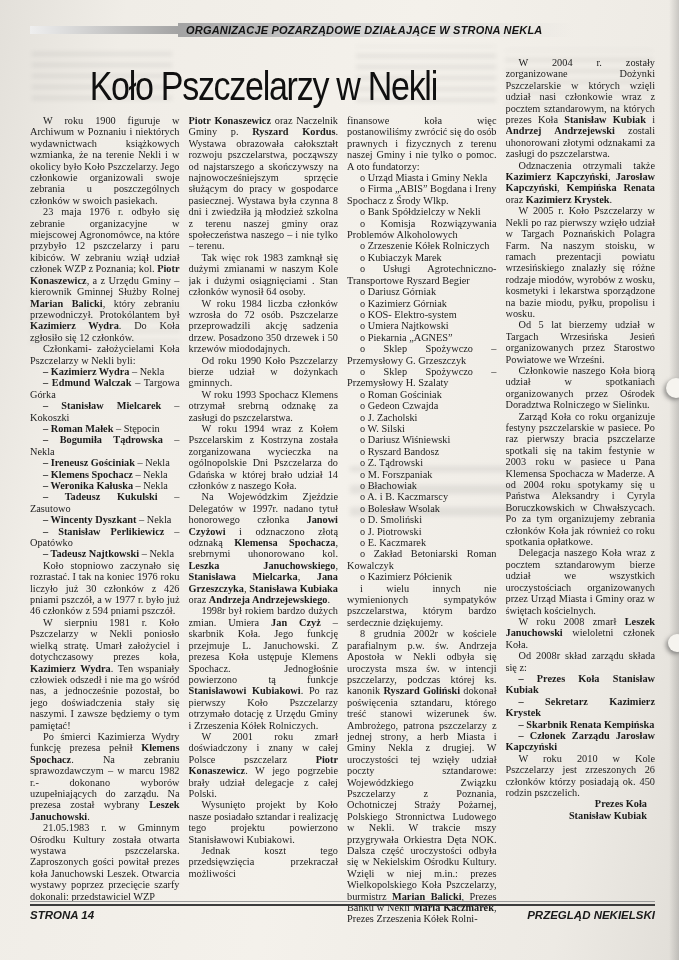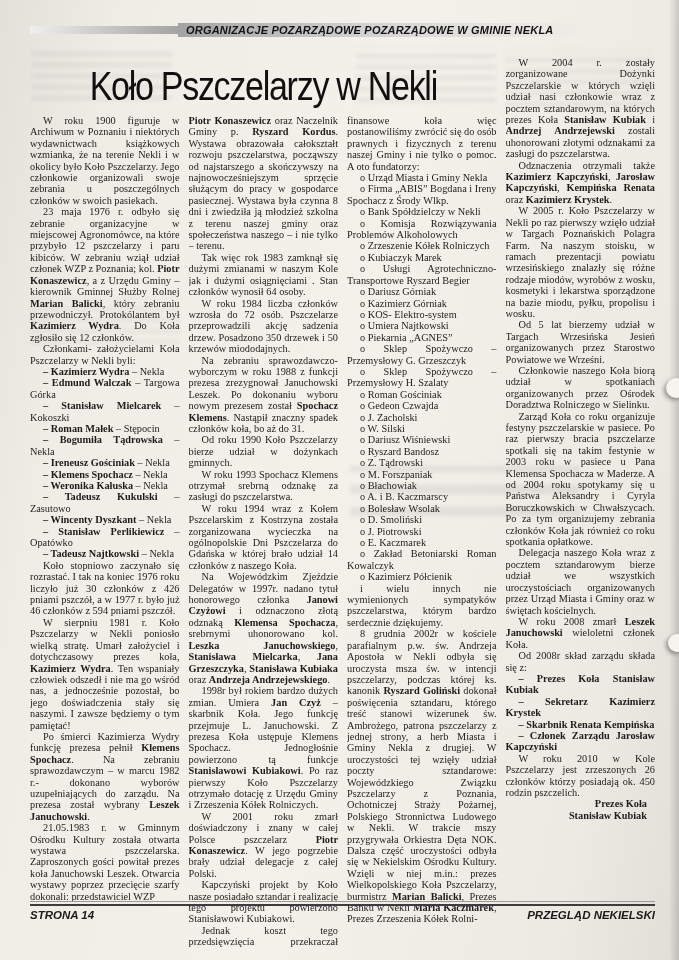--- a/index.html
+++ b/index.html
@@ -57,21 +57,21 @@
 <div class="page">
 
   <div class="ghost g1"></div>
   <div class="ghost g2"></div>
   <div class="ghost g3"></div>
   <div class="ghost g4"></div>
   <div class="ghost g5"></div>
 
   <div class="header-strip">
     <div class="header-bar"></div>
-    <div class="header-text">ORGANIZACJE POZARZĄDOWE POZARZĄDOWE W GMINIE NEKLA</div>
+    <div class="header-text">ORGANIZACJE POZARZĄDOWE DZIAŁAJĄCE W STRONA NEKLA</div>
   </div>
 
   <div class="content">
     <div class="title-block">
       <h1 class="title">Koło Pszczelarzy w Nekli</h1>
     </div>
     <div class="col">
         <p class="para in"><span>W roku 1900 figuruje w Archiwum w Poznaniu i niektórych wydawnictwach książkowych wzmianka, że na terenie Nekli i w okolicy było Koło Pszczelarzy. Jego członkowie organizowali swoje zebrania u poszczególnych członków w swoich pasiekach.</span></p>
         <p class="para in"><span>23 maja 1976 r. odbyło się zebranie organizacyjne w miejscowej Agronomówce, na które przybyło 12 pszczelarzy i paru kibiców. W zebraniu wziął udział członek WZP z Poznania; kol. </span><span class="b">Piotr Konaszewicz</span><span>, a z Urzędu Gminy – kierownik Gminnej Służby Rolnej </span><span class="b">Marian Balicki</span><span>, który zebraniu przewodniczył. Protokólantem był </span><span class="b">Kazimierz Wydra</span><span>. Do Koła zgłosiło się 12 członków.</span></p>
         <p class="para in"><span>Członkami- założycielami Koła Pszczelarzy w Nekli byli:</span></p>
@@ -89,28 +89,27 @@
         <p class="para in"><span class="b">– Tadeusz Najtkowski</span><span> – Nekla</span></p>
         <p class="para in"><span>Koło stopniowo zaczynało się rozrastać. I tak na koniec 1976 roku liczyło już 30 członków z 426 pniami pszczół, a w 1977 r. było już 46 członków z 594 pniami pszczół.</span></p>
         <p class="para in"><span>W sierpniu 1981 r. Koło Pszczelarzy w Nekli poniosło wielką stratę. Umarł założyciel i dotychczasowy prezes koła, </span><span class="b">Kazimierz Wydra</span><span>. Ten wspaniały człowiek odszedł i nie ma go wśród nas, a jednocześnie pozostał, bo jego doświadczenia stały się naszymi. I zawsze będziemy o tym pamiętać!</span></p>
         <p class="para in"><span>Po śmierci Kazimierza Wydry funkcję prezesa pełnił </span><span class="b">Klemens Spochacz</span><span>. Na zebraniu sprawozdawczym – w marcu 1982 r.- dokonano wyborów uzupełniających do zarządu. Na prezesa został wybrany </span><span class="b">Leszek Januchowski</span><span>.</span></p>
         <p class="para in"><span>21.05.1983 r. w Gminnym Ośrodku Kultury została otwarta wystawa pszczelarska. Zaproszonych gości powitał prezes koła Januchowski Leszek. Otwarcia wystawy poprzez przecięcie szarfy dokonali: przedstawiciel WZP</span></p>
       </div>
     <div class="col">
         <p class="para no"><span class="b">Piotr Konaszewicz</span><span> oraz Naczelnik Gminy p. </span><span class="b">Ryszard Kordus</span><span>. Wystawa obrazowała całokształt rozwoju pszczelarstwa, począwszy od najstarszego a skończywszy na najnowocześniejszym sprzęcie służącym do pracy w gospodarce pasiecznej. Wystawa była czynna 8 dni i zwiedziła ją młodzież szkolna z terenu naszej gminy oraz społeczeństwa naszego – i nie tylko – terenu.</span></p>
         <p class="para in"><span>Tak więc rok 1983 zamknął się dużymi zmianami w naszym Kole jak i dużymi osiągnięciami . Stan członków wynosił 64 osoby.</span></p>
         <p class="para in"><span>W roku 1984 liczba członków wzrosła do 72 osób. Pszczelarze przeprowadzili akcję sadzenia drzew. Posadzono 350 drzewek i 50 krzewów miododajnych.</span></p>
-        <p class="para in"><span>Na zebraniu sprawozdawczo-wyborczym w roku 1988 z funkcji prezesa zrezygnował Januchowski Leszek. Po dokonaniu wyboru nowym prezesem został </span><span class="b">Spochacz Klemens</span><span>. Nastąpił znaczny spadek członków koła, bo aż do 31.</span></p>
         <p class="para in"><span>Od roku 1990 Koło Pszczelarzy bierze udział w dożynkach gminnych.</span></p>
         <p class="para in"><span>W roku 1993 Spochacz Klemens otrzymał srebrną odznakę za zasługi do pszczelarstwa.</span></p>
         <p class="para in"><span>W roku 1994 wraz z Kołem Pszcelarskim z Kostrzyna została zorganizowana wycieczka na ogólnopolskie Dni Pszczelarza do Gdańska w której brało udział 14 członków z naszego Koła.</span></p>
         <p class="para in"><span>Na Wojewódzkim Zjeździe Delegatów w 1997r. nadano tytuł honorowego członka </span><span class="b">Janowi Czyżowi</span><span> i odznaczono złotą odznaką </span><span class="b">Klemensa Spochacza</span><span>, srebrnymi uhonorowano kol. </span><span class="b">Leszka Januchowskiego</span><span>, </span><span class="b">Stanisława Mielcarka</span><span>, </span><span class="b">Jana Grzeszczyka</span><span>, </span><span class="b">Stanisława Kubiaka</span><span> oraz </span><span class="b">Andrzeja Andrzejewskiego</span><span>.</span></p>
         <p class="para in"><span>1998r był rokiem bardzo dużych zmian. Umiera </span><span class="b">Jan Czyż</span><span> – skarbnik Koła. Jego funkcję przejmuje L. Januchowski. Z prezesa Koła ustępuje Klemens Spochacz. Jednogłośnie powierzono tą funkcje </span><span class="b">Stanisławowi Kubiakowi</span><span>. Po raz pierwszy Koło Pszczelarzy otrzymało dotację z Urzędu Gminy i Zrzeszenia Kółek Rolniczych.</span></p>
         <p class="para in"><span>W 2001 roku zmarł doświadczony i znany w całej Polsce pszczelarz </span><span class="b">Piotr Konaszewicz</span><span>. W jego pogrzebie brały udział delegacje z całej Polski.</span></p>
-        <p class="para in"><span>Kapczyński projekt by Koło nasze posiadało sztandar i realizację tego projektu powierzono Stanisławowi Kubiakowi.</span></p>
+        <p class="para in"><span>Wysunięto projekt by Koło nasze posiadało sztandar i realizację tego projektu powierzono Stanisławowi Kubiakowi.</span></p>
         <p class="para in"><span>Jednak koszt tego przedsięwzięcia przekraczał możliwości</span></p>
       </div>
     <div class="col">
         <p class="para no"><span>finansowe koła więc postanowiliśmy zwrócić się do osób prawnych i fizycznych z terenu naszej Gminy i nie tylko o pomoc. A oto fundatorzy:</span></p>
         <p class="para in"><span>o Urząd Miasta i Gminy Nekla</span></p>
         <p class="para in"><span>o Firma „ABIS” Bogdana i Ireny Spochacz z Środy Wlkp.</span></p>
         <p class="para in"><span>o Bank Spółdzielczy w Nekli</span></p>
         <p class="para in"><span>o Komisja Rozwiązywania Problemów Alkoholowych</span></p>
         <p class="para in"><span>o Zrzeszenie Kółek Rolniczych</span></p>
         <p class="para in"><span>o Kubiaczyk Marek</span></p>

